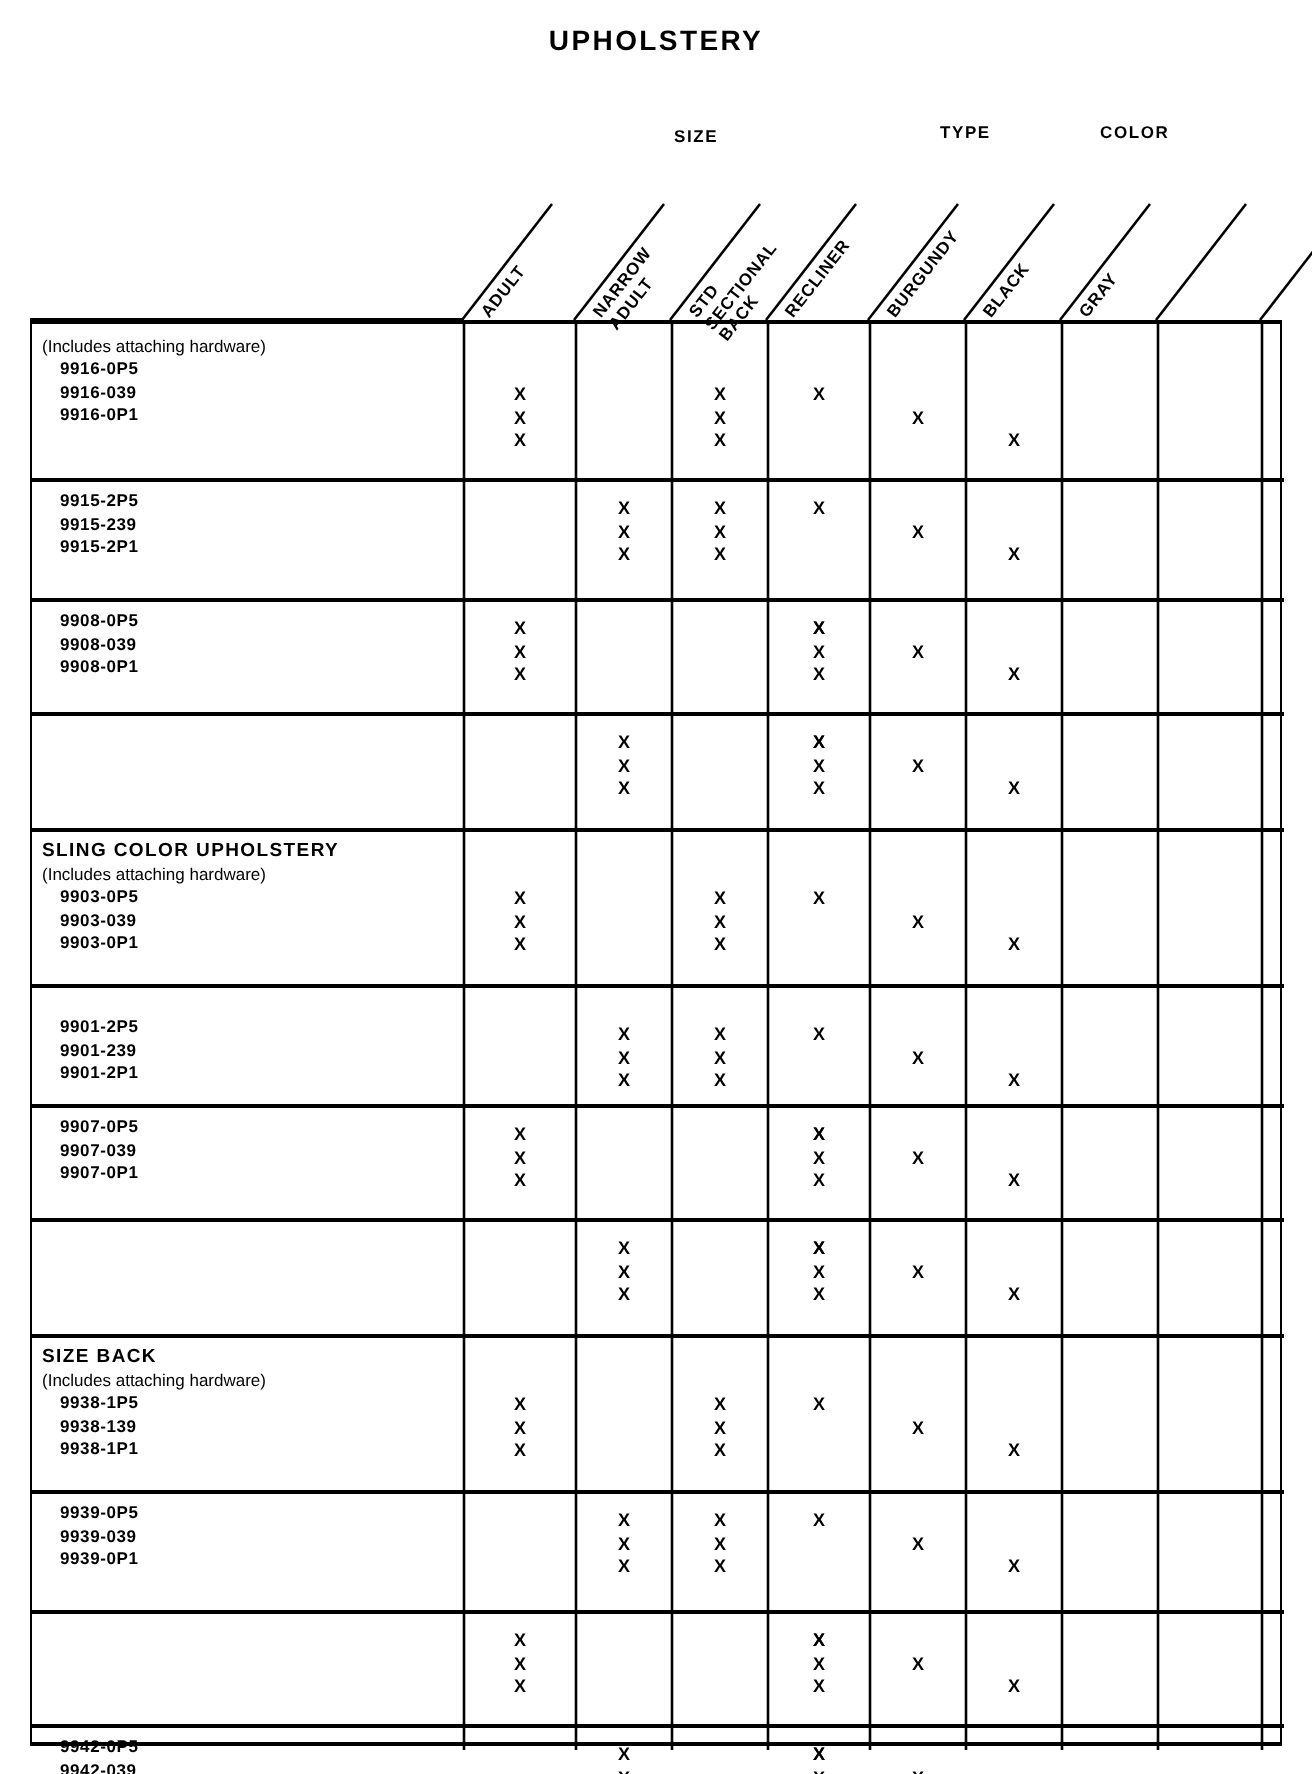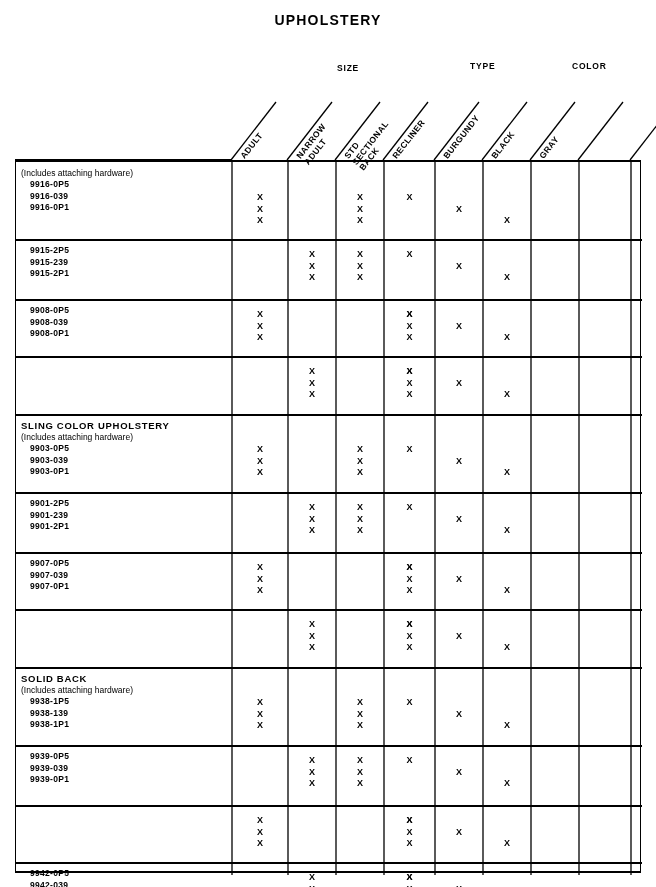--- a/index.html
+++ b/index.html
@@ -125,21 +125,21 @@
       <line x1="383" y1="105" x2="428" y2="47" stroke="#000" stroke-width="1.3"></line>
       <line x1="434" y1="105" x2="479" y2="47" stroke="#000" stroke-width="1.3"></line>
       <line x1="482" y1="105" x2="527" y2="47" stroke="#000" stroke-width="1.3"></line>
       <line x1="530" y1="105" x2="575" y2="47" stroke="#000" stroke-width="1.3"></line>
       <line x1="578" y1="105" x2="623" y2="47" stroke="#000" stroke-width="1.3"></line>
       <line x1="630" y1="105" x2="675" y2="47" stroke="#000" stroke-width="1.3"></line>
     </svg>
   <div id="group-labels">
       <div class="group-label" style="left: 337px; top: 8px;">SIZE</div>
       <div class="group-label" style="left: 442px; top: 6px; margin-left: 28px;">TYPE</div>
-      <div class="group-label" style="left: 572px; top: 6px; text-align: center;">COLOR</div>
+      <div class="group-label" style="left: 550px; top: 6px; text-align: center;">COLOR</div>
     </div>
   <div id="diag-labels">
       <div class="diag-label" style="left: 239px; top: 100px;">
         <div>ADULT</div>
       </div>
       <div class="diag-label" style="left: 295px; top: 100px;">
         <div>NARROW</div>
         <div>ADULT</div>
       </div>
       <div class="diag-label" style="left: 343px; top: 100px;">
@@ -250,21 +250,21 @@
         <div class="xmark" style="left: 344px; top: 31px;">X</div>
         <div class="xmark" style="left: 393.5px; top: 31px;">X</div>
         <div class="xmark" style="left: 244px; top: 42.5px;">X</div>
         <div class="xmark" style="left: 344px; top: 42.5px;">X</div>
         <div class="xmark" style="left: 443px; top: 42.5px;">X</div>
         <div class="xmark" style="left: 244px; top: 54px;">X</div>
         <div class="xmark" style="left: 344px; top: 54px;">X</div>
         <div class="xmark" style="left: 491px; top: 54px;">X</div>
       </div>
       <div class="band-sep" style="top: 252px;"></div>
-      <div class="band" style="top: 330px; height: 60px;">
+      <div class="band" style="top: 340px; height: 60px;">
         <div class="desc" style="top: 6px;">
           <div class="pn">9901-2P5</div>
           <div class="pn">9901-239</div>
           <div class="pn">9901-2P1</div>
         </div>
         <div class="xmark" style="left: 296px; top: 11px;">X</div>
         <div class="xmark" style="left: 344px; top: 11px;">X</div>
         <div class="xmark" style="left: 393.5px; top: 11px;">X</div>
         <div class="xmark" style="left: 296px; top: 22.5px;">X</div>
         <div class="xmark" style="left: 344px; top: 22.5px;">X</div>
@@ -298,21 +298,21 @@
         <div class="xmark" style="left: 296px; top: 22.5px;">X</div>
         <div class="xmark" style="left: 393.5px; top: 22.5px;">X</div>
         <div class="xmark" style="left: 443px; top: 22.5px;">X</div>
         <div class="xmark" style="left: 296px; top: 34px;">X</div>
         <div class="xmark" style="left: 393.5px; top: 34px;">X</div>
         <div class="xmark" style="left: 491px; top: 34px;">X</div>
       </div>
       <div class="band-sep" style="top: 447px;"></div>
       <div class="band" style="top: 505px; height: 78px;">
         <div class="desc" style="top: 6px;">
-          <div class="sect-title">SOLID BACK</div>
+          <div class="sect-title">SIZE BACK</div>
           <div class="sect-sub">(Includes attaching hardware)</div>
           <div class="pn">9938-1P5</div>
           <div class="pn">9938-139</div>
           <div class="pn">9938-1P1</div>
         </div>
         <div class="xmark" style="left: 244px; top: 31px;">X</div>
         <div class="xmark" style="left: 344px; top: 31px;">X</div>
         <div class="xmark" style="left: 393.5px; top: 31px;">X</div>
         <div class="xmark" style="left: 244px; top: 42.5px;">X</div>
         <div class="xmark" style="left: 344px; top: 42.5px;">X</div>

